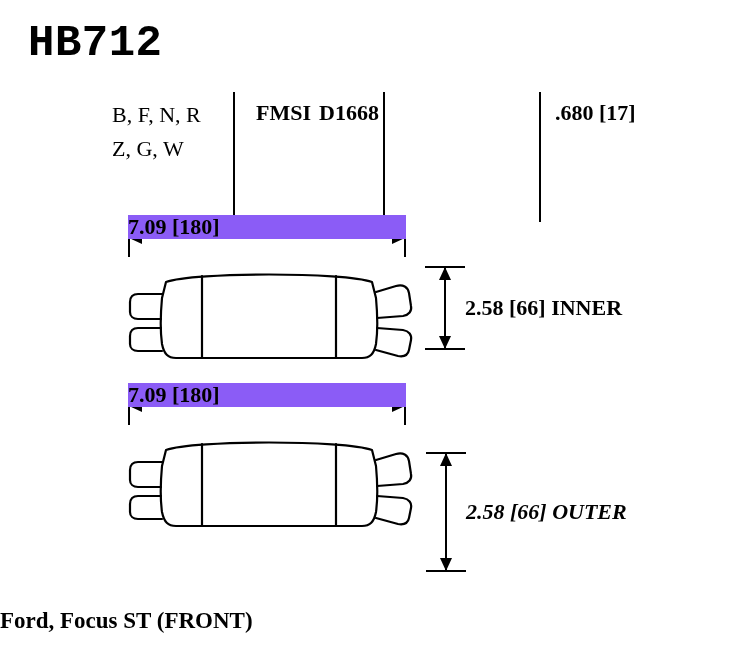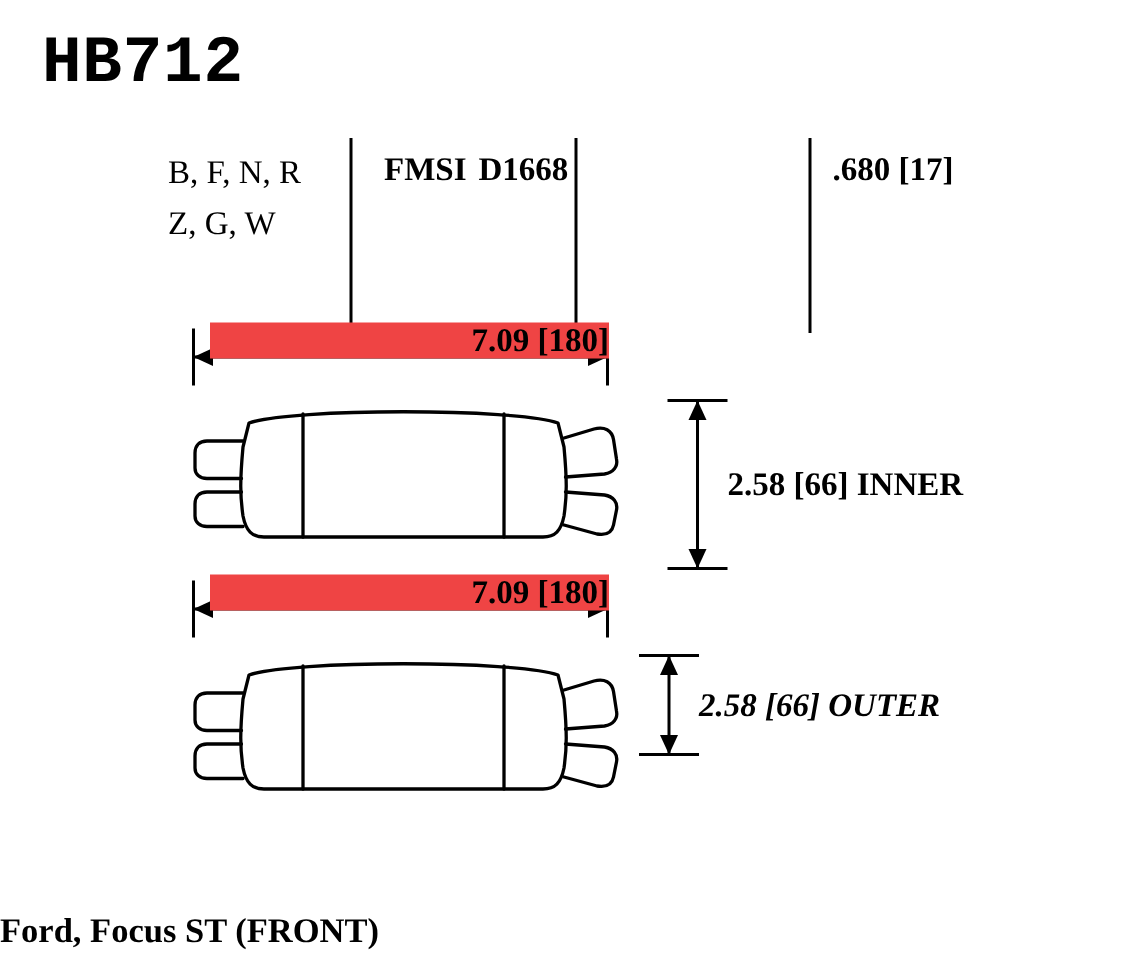--- a/index.html
+++ b/index.html
@@ -102,26 +102,26 @@
     position: absolute;
     top: 4px;
     width: 0; height: 0;
     border-top: 6px solid transparent;
     border-bottom: 6px solid transparent;
   }
   .arrow-l { left: 1px;  border-right: 13px solid #000; }
   .arrow-r { right: 1px; border-left: 13px solid #000; }
   .dim-h .label {
     position: absolute;
-    left: 12px; right: 0;
+    left: 0; right: 0;
     top: -13px;
-    text-align: right;
-    font-size: 22px;
-    font-weight: bold;
-    background: #ef4444;
+    text-align: left;
+    font-size: 22px;
+    font-weight: bold;
+    background: #8b5cf6;
     line-height: 24px;
     white-space: nowrap;
   }
 
   
   .dim-v {
     position: absolute;
     width: 20px;
   }
   .dim-v .line {
@@ -216,21 +216,21 @@
 
         <path d="M 38 26 L 14 26 C 9 26 6 29 6 34 L 6 44 C 6 48 9 51 14 51 L 37 51"></path>
         <path d="M 37 60 L 14 60 C 9 60 6 63 6 68 L 6 76 C 6 80 9 83 14 83 L 38 83"></path>
 
         <path d="M 252 24 L 272 18 C 279 16 284 19 285 25 L 287 38 C 288 43 285 47 279 48 L 253 50"></path>
         <path d="M 253 60 L 279 62 C 285 63 288 67 287 72 L 285 82 C 284 87 280 89 274 88 L 252 82"></path>
       </g>
     </svg>
   </div>
 
-  <div class="dim-v" style="left:455px; top:266px; height:114px;">
+  <div class="dim-v" style="left:435px; top:266px; height:84px;">
     <div class="line"></div>
     <div class="tick top"></div>
     <div class="tick bottom"></div>
     <div class="arrow-u"></div>
     <div class="arrow-d"></div>
     <div class="vlabel"><span>2.58 [66]</span> <span>INNER</span></div>
   </div>
 
   <div class="dim-h" style="left:128px; top:396px; width:278px;">
     <div class="line"></div>
@@ -248,21 +248,21 @@
         <path d="M 78 8 C 78 30 78 66 78 90"></path>
         <path d="M 212 8 C 212 30 212 66 212 90"></path>
         <path d="M 38 26 L 14 26 C 9 26 6 29 6 34 L 6 44 C 6 48 9 51 14 51 L 37 51"></path>
         <path d="M 37 60 L 14 60 C 9 60 6 63 6 68 L 6 76 C 6 80 9 83 14 83 L 38 83"></path>
         <path d="M 252 24 L 272 18 C 279 16 284 19 285 25 L 287 38 C 288 43 285 47 279 48 L 253 50"></path>
         <path d="M 253 60 L 279 62 C 285 63 288 67 287 72 L 285 82 C 284 87 280 89 274 88 L 252 82"></path>
       </g>
     </svg>
   </div>
 
-  <div class="dim-v" style="left:436px; top:436px; height:68px;font-style:italic;">
+  <div class="dim-v" style="left:436px; top:452px; height:120px;font-style:italic;">
     <div class="line"></div>
     <div class="tick top"></div>
     <div class="tick bottom"></div>
     <div class="arrow-u"></div>
     <div class="arrow-d"></div>
     <div class="vlabel"><span>2.58 [66]</span> <span>OUTER</span></div>
   </div>
 
   <div id="footer">Ford, Focus ST (FRONT)</div>
 

